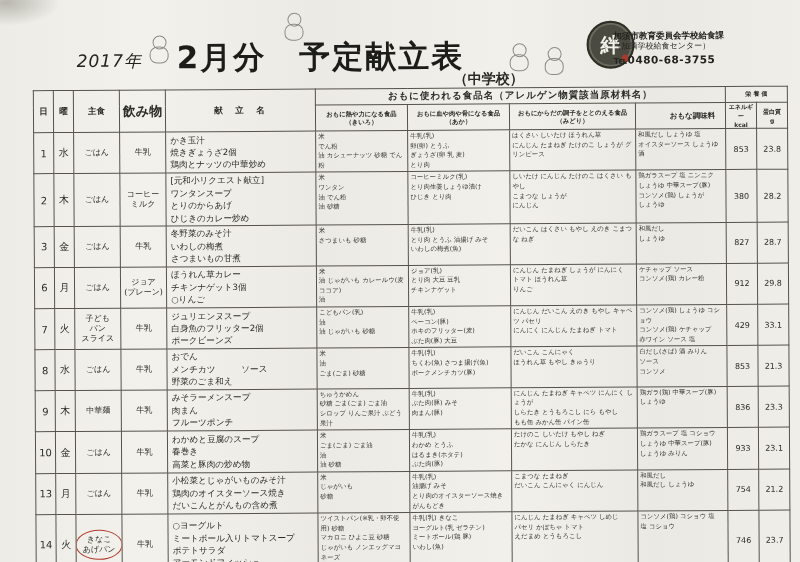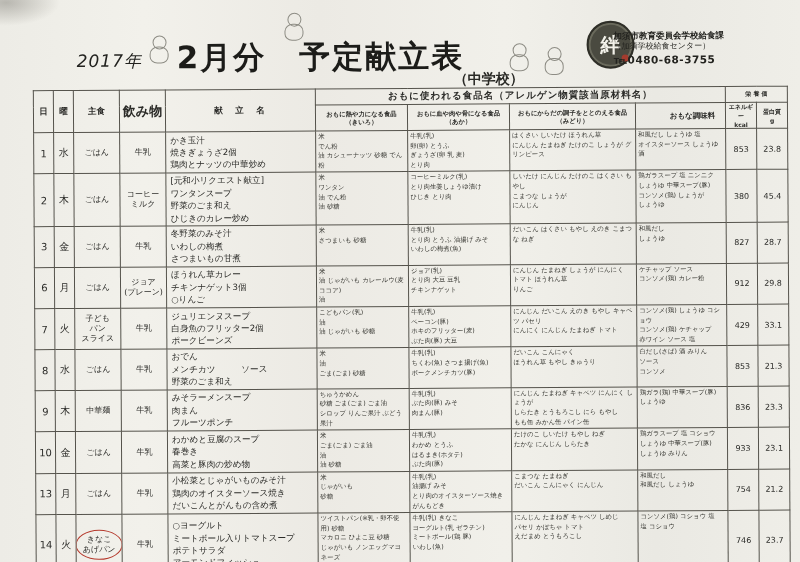--- a/index.html
+++ b/index.html
@@ -132,38 +132,38 @@
     <td class="c-prot">23.8</td>
   </tr>
           <tr>
     <td class="c-day">2</td>
     <td class="c-wd">木</td>
     <td class="c-staple"><span class="staple-text">ごはん</span></td>
     <td class="c-drink">コーヒー
 ミルク</td>
     <td class="c-menu">[元和小リクエスト献立]
 ワンタンスープ
-野菜のごま和え
+とりのからあげ
 ひじきのカレー炒め</td>
     <td class="c-yellow">米
 ワンタン
 油 でん粉
 油 砂糖</td>
     <td class="c-red">コーヒーミルク(乳)
 とり肉生姜しょうゆ漬け
 ひじき とり肉</td>
     <td class="c-green">しいたけ にんじん たけのこ はくさい もやし
 こまつな しょうが
 にんじん</td>
     <td class="c-season">鶏ガラスープ 塩 ニンニク
 しょうゆ 中華スープ(豚)
 コンソメ(鶏) しょうが
 しょうゆ</td>
     <td class="c-kcal">380</td>
-    <td class="c-prot">45.4</td>
+    <td class="c-prot">28.2</td>
   </tr>
           <tr>
     <td class="c-day">3</td>
     <td class="c-wd">金</td>
     <td class="c-staple"><span class="staple-text">ごはん</span></td>
     <td class="c-drink">牛乳</td>
     <td class="c-menu">冬野菜のみそ汁
 いわしの梅煮
 さつまいもの甘煮</td>
     <td class="c-yellow">米

